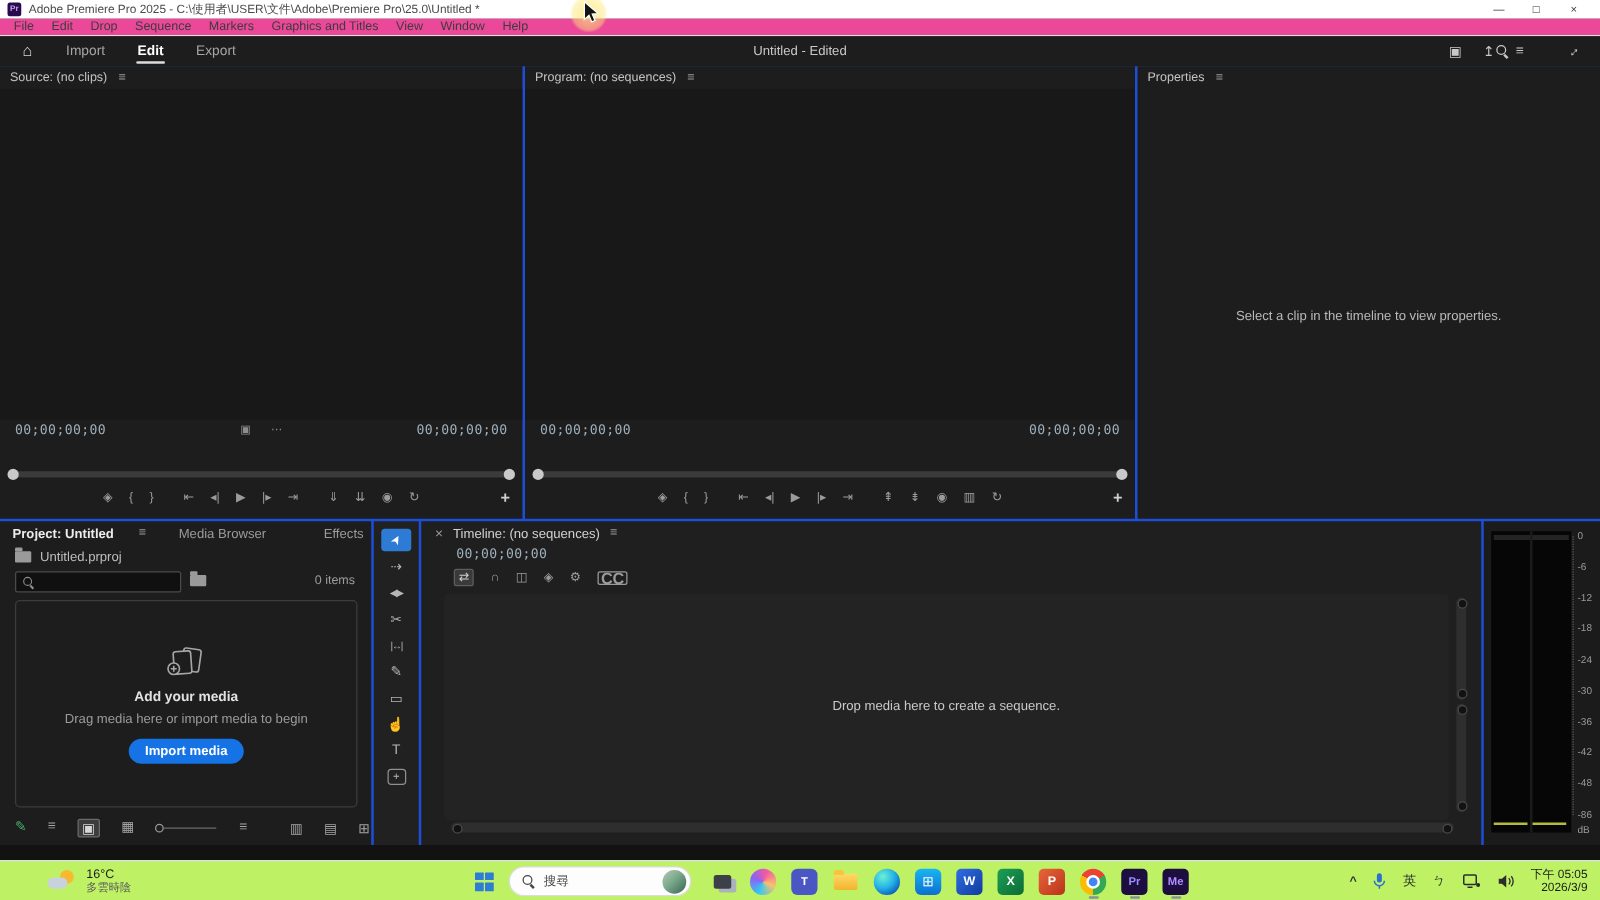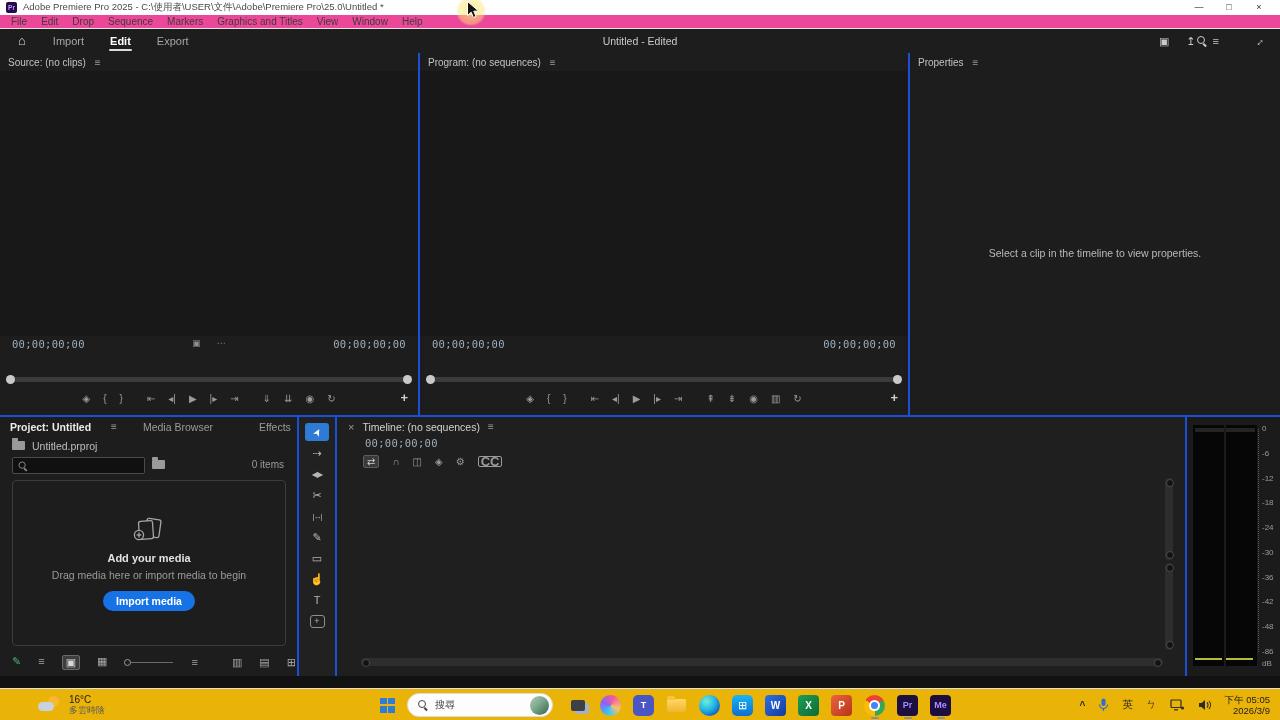--- a/index.html
+++ b/index.html
@@ -121,21 +121,21 @@
 .meter-div{position:absolute;left:50%;margin-left:-1px;width:2px;top:0;bottom:0;background:#1b1b1b}
 .meter-yellow{position:absolute;bottom:6px;height:2px;background:#b6ba3e}
 .my1{left:2px;width:27px}
 .my2{left:33px;width:27px}
 .meter-ticks{position:absolute;left:71px;top:12px;bottom:24px;width:1px;border-left:1px dotted #5a5a5a}
 .meter-scale{position:absolute;left:75px;top:7px;bottom:20px;display:flex;flex-direction:column;justify-content:space-between;font-size:8px;color:#9b9b9b}
 .meter-unit{position:absolute;left:75px;bottom:8px;font-size:8px;color:#9b9b9b}
 
 
 .bottom-strip{position:absolute;top:676px;left:0;width:1280px;height:12px;background:#121212}
-.taskbar{position:absolute;top:688px;left:0;width:1280px;height:32px;background:#eab308;border-top:1px solid #dde2e9;display:flex;align-items:center}
+.taskbar{position:absolute;top:688px;left:0;width:1280px;height:32px;background:#bef264;border-top:1px solid #dde2e9;display:flex;align-items:center}
 .weather{display:flex;align-items:center;gap:7px;margin-left:38px}
 .w-icon{position:relative;width:24px;height:18px;flex:none}
 .w-sun{position:absolute;left:10px;top:0;width:11px;height:11px;border-radius:50%;background:#f8b830}
 .w-cloud{position:absolute;left:0;top:6px;width:16px;height:9px;border-radius:6px;background:#c8d2dc;box-shadow:3px-1px 0 -1px #dde5ec}
 .w-text{display:flex;flex-direction:column;line-height:10px}
 .w-temp{font-size:10px;color:#1c1c1c}
 .w-cond{font-size:9px;color:#5c5c5c}
 .tb-center{position:absolute;left:380px;top:0;height:32px;display:flex;align-items:center;gap:9px}
 .winlogo{width:15px;height:15px;display:grid;grid-template-columns:1fr 1fr;grid-template-rows:1fr 1fr;gap:1.5px;margin-right:3px}
 .winlogo span{background:#2e7cd6;border-radius:.5px}
@@ -398,20 +398,23 @@
       <span class="tc tl-tc">00;00;00;00</span>
       <div class="tl-toolbar">
 
       <span class="tl-ico active-box"><span class="g">⇄</span></span>
           <span class="tl-ico"><span class="g">∩</span></span>
           <span class="tl-ico"><span class="g">◫</span></span>
           <span class="tl-ico"><span class="g">◈</span></span>
           <span class="tl-ico"><span class="g">⚙</span></span>
           <span class="tl-ico cc"><span class="g">CC</span></span>
         </div>
+      <div class="tl-body">
+        <div class="tl-msg">Drop media here to create a sequence.</div>
+      </div>
       <div class="vscroll vs1"></div>
       <div class="vscroll vs2"></div>
       <div class="hscroll"></div>
     </div>
 
     <div class="panel" id="p-meter">
       <div class="meter-black">
         <div class="meter-cap"></div>
         <div class="meter-div"></div>
         <div class="meter-yellow my1"></div>

